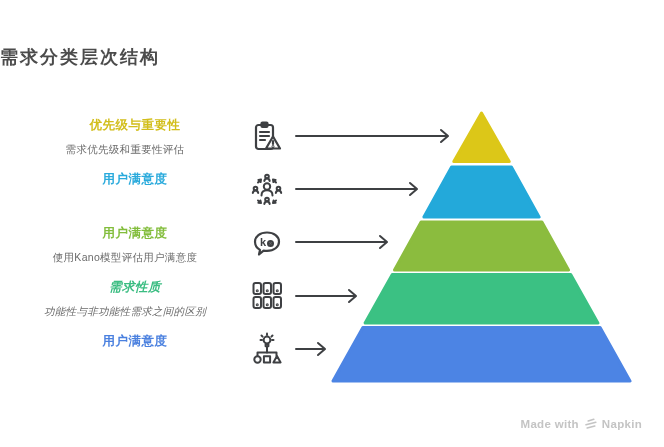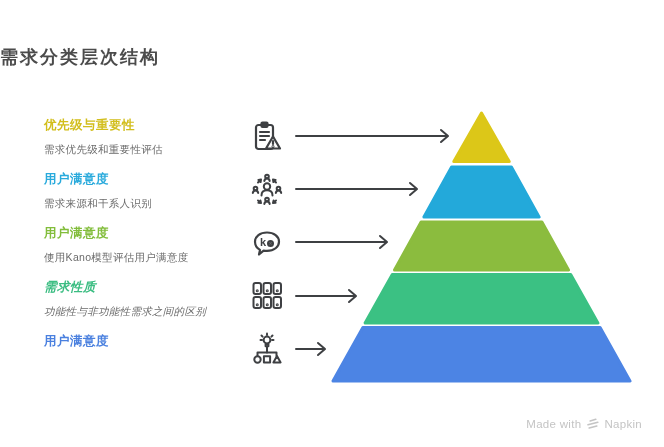--- a/index.html
+++ b/index.html
@@ -11,22 +11,22 @@
     font-family:"Liberation Sans","DejaVu Sans",sans-serif;
     overflow:hidden;
   }
   .title {
     position:absolute; top:45px; left:0; width:100%;
     text-align:left;
     font-size:18px; font-weight:bold; letter-spacing:2px;
     color:#4b4b4b;
   }
   .item {
-    position:absolute; left:44px; width:210px;
-    text-align:left;
+    position:absolute; left:30px; width:210px;
+    text-align:center;
   }
   .item .heading {
     font-size:12.5px; font-weight:bold; line-height:14px;
     letter-spacing:0.5px;
   }
   .item .desc {
     font-size:10.5px; line-height:13px; color:#6b6b6b;
     margin-top:11px; padding-right:20px;
     letter-spacing:0.3px;
   }
@@ -60,21 +60,20 @@
 <div class="canvas">
 
   <div class="title">需求分类层次结构</div>
 
   <div class="item item-1">
     <div class="heading" style="color: rgb(210, 190, 28);">优先级与重要性</div>
     <div class="desc">需求优先级和重要性评估</div>
   </div>
   <div class="item item-2">
     <div class="heading" style="color: rgb(41, 170, 220);">用户满意度</div>
-    <div class="desc">需求来源和干系人识别</div>
   </div>
   <div class="item item-3">
     <div class="heading" style="color: rgb(130, 189, 59);">用户满意度</div>
     <div class="desc">使用Kano模型评估用户满意度</div>
   </div>
   <div class="item item-4">
     <div class="heading" style="color: rgb(59, 189, 130);">需求性质</div>
     <div class="desc">功能性与非功能性需求之间的区别</div>
   </div>
   <div class="item item-5">
@@ -170,21 +169,21 @@
   </svg>
 
   <svg class="overlay-svg" viewBox="0 0 664 447">
     <polygon points="481.5,113 509.2,161.5 453.8,161.5" stroke-width="3" stroke-linejoin="round" style="fill: rgb(220, 199, 24); stroke: rgb(220, 199, 24);"></polygon>
     <polygon points="451.6,167 511.4,167 539.1,217 423.9,217" stroke-width="3" stroke-linejoin="round" style="fill: rgb(35, 169, 218); stroke: rgb(35, 169, 218);"></polygon>
     <polygon points="421.1,222 541.9,222 568.5,270 394.5,270" stroke-width="3" stroke-linejoin="round" style="fill: rgb(139, 188, 62); stroke: rgb(139, 188, 62);"></polygon>
     <polygon points="392.3,274.5 570.7,274.5 597.9,323 365.1,323" stroke-width="3" stroke-linejoin="round" style="fill: rgb(59, 193, 131); stroke: rgb(59, 193, 131);"></polygon>
     <polygon points="362.9,327.5 600.1,327.5 630,381 333,381" stroke-width="3" stroke-linejoin="round" style="fill: rgb(76, 132, 228); stroke: rgb(76, 132, 228);"></polygon>
   </svg>
 
-  <div class="watermark" style="color: rgb(196, 196, 196);">
+  <div class="watermark" style="color: rgb(196, 196, 196); font-weight: bold;">
     <span>Made with</span>
     <svg viewBox="0 0 13 13" fill="none" stroke="currentColor" stroke-width="1.6" stroke-linecap="round">
       <line x1="3.2" y1="11" x2="10.8" y2="9"></line>
       <line x1="2" y1="7.8" x2="11.8" y2="5.2"></line>
       <line x1="4.2" y1="4" x2="9.8" y2="2.2"></line>
     </svg>
     <span>Napkin</span>
   </div>
 
 </div>

